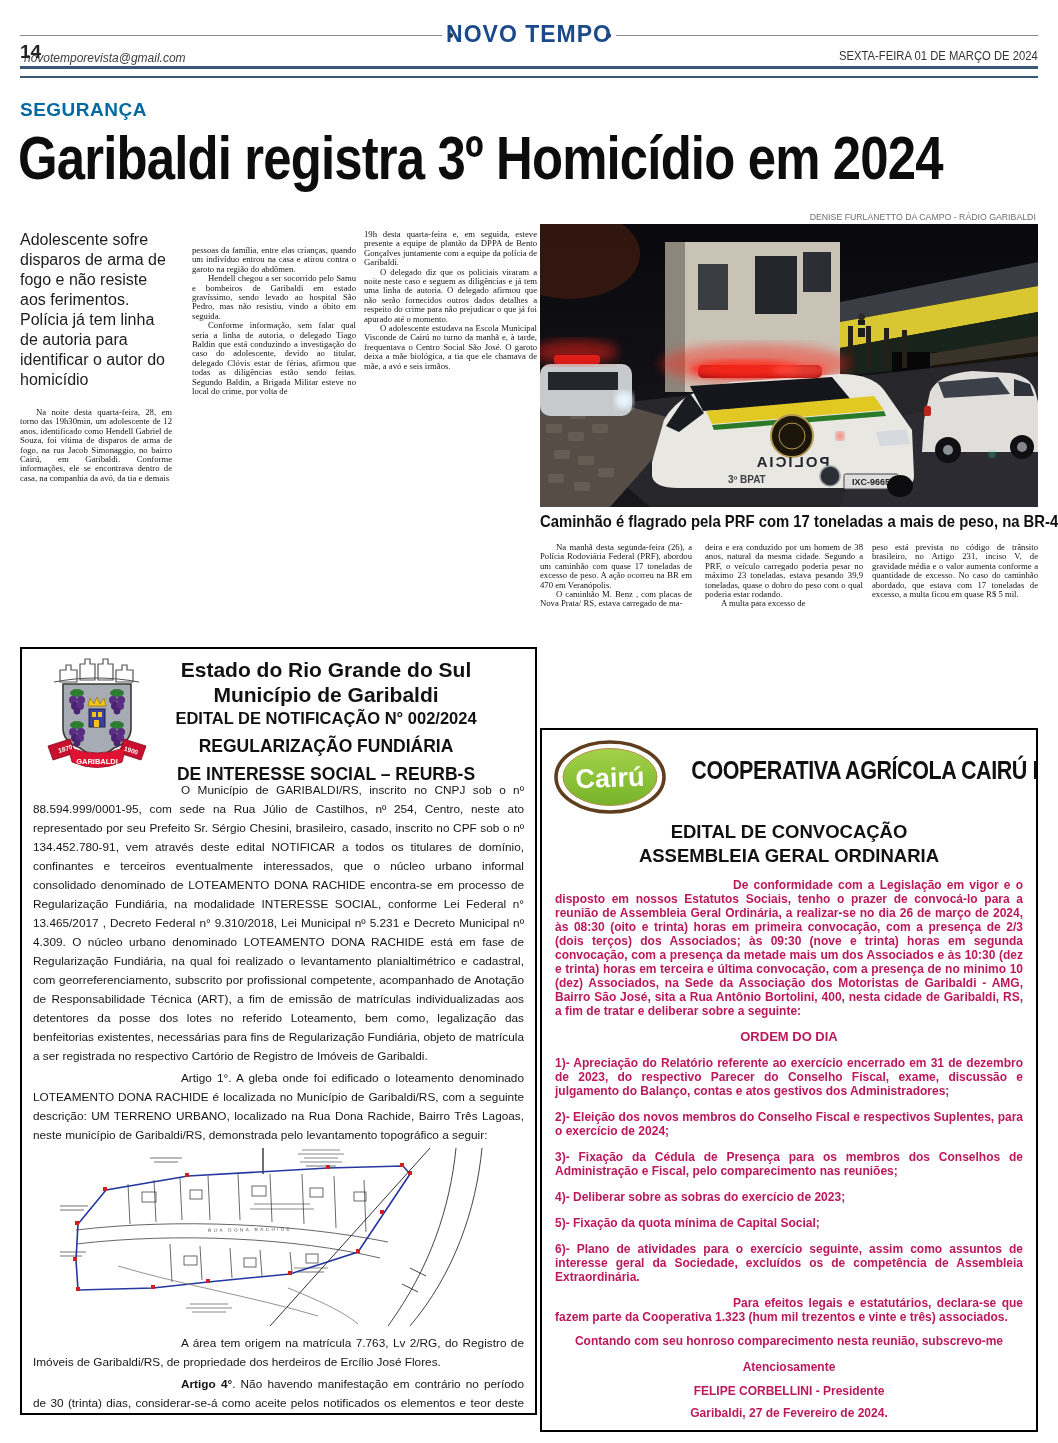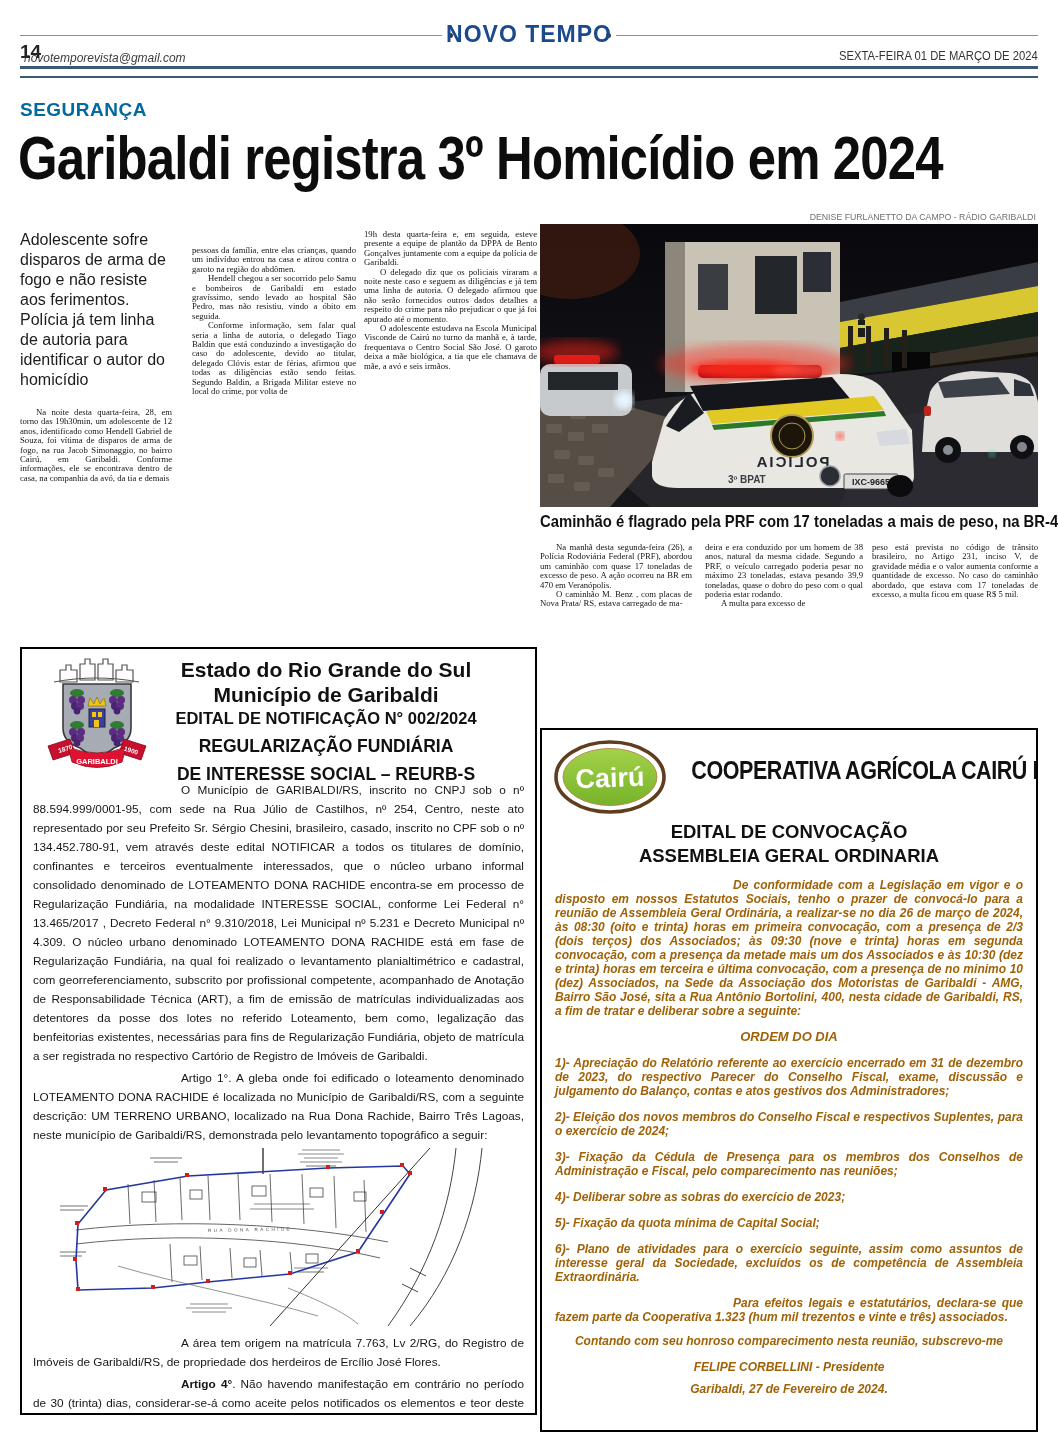--- a/index.html
+++ b/index.html
@@ -54,21 +54,21 @@
   .mapwrap{text-align:center;margin:2px 0 2px 0;}
   .ed-sig{text-align:center;font-size:12px;line-height:16px;margin-top:14px;color:#222;}
   
   #cairu{position:absolute;left:540px;top:728px;width:498px;height:704px;border:2.5px solid #000;
          box-sizing:border-box;background:#fff;overflow:hidden;font-weight:bold;}
   #cairu .head{position:relative;height:84px;}
   #cairu .logo{position:absolute;left:12px;top:10px;}
   .cairu-org{position:absolute;left:124px;top:26px;width:362px;text-align:center;font-size:25px;
              white-space:nowrap;transform:scaleX(.86);transform-origin:center;letter-spacing:-.5px;}
   .cairu-sub{text-align:center;font-size:18.5px;line-height:24px;margin-top:6px;}
-  .ca-body{padding:10px 13px 0 13px;font-size:12px;line-height:14px;text-align:justify;color:#a16207;font-style:italic;}
+  .ca-body{padding:10px 13px 0 13px;font-size:12px;line-height:14px;text-align:justify;color:#be185d;}
   .ca-body p{margin:0 0 12px 0;}
   .ca-ind{text-indent:178px;}
   .ca-center{text-align:center;}
   .order-head{text-align:center;font-size:13px;margin:4px 0 12px 0;}
 </style>
 </head>
 <body>
 
 <div id="page">
 
@@ -429,18 +429,19 @@
       <p class="ca-ind">De conformidade com a Legislação em vigor e o disposto em nossos Estatutos Sociais, tenho o prazer de convocá-lo para a reunião de Assembleia Geral Ordinária, a realizar-se no dia 26 de março de 2024, às 08:30 (oito e trinta) horas em primeira convocação, com a presença de 2/3 (dois terços) dos Associados; às 09:30 (nove e trinta) horas em segunda convocação, com a presença da metade mais um dos Associados e às 10:30 (dez e trinta)  horas em terceira e última convocação,  com  a presença  de  no  minimo 10 (dez) Associados, na Sede da Associação dos Motoristas de Garibaldi - AMG, Bairro São José, sita a Rua Antônio Bortolini, 400, nesta cidade de Garibaldi, RS, a fim de tratar e deliberar sobre a seguinte:</p>
       <div class="order-head">ORDEM DO DIA</div>
       <p>1)-  Apreciação do Relatório referente ao exercício encerrado em 31 de dezembro de 2023, do respectivo Parecer do Conselho Fiscal, exame, discussão e julgamento do Balanço, contas e atos gestivos dos Administradores;</p>
       <p>2)-  Eleição dos novos membros do Conselho Fiscal e respectivos Suplentes, para o exercício de 2024;</p>
       <p>3)- Fixação da Cédula de Presença para os membros dos Conselhos de Administração e Fiscal, pelo comparecimento nas reuniões;</p>
       <p>4)-  Deliberar sobre as sobras do exercício de 2023;</p>
       <p>5)-  Fixação da quota mínima de Capital Social;</p>
       <p>6)-  Plano de atividades para o exercício seguinte, assim como assuntos de interesse geral da Sociedade, excluídos os de competência de Assembleia Extraordinária.</p>
       <p class="ca-ind" style="margin-bottom:10px;">Para efeitos legais e estatutários, declara-se que fazem parte da Cooperativa 1.323  (hum mil trezentos e vinte e três) associados.</p>
       <p class="ca-center" style="margin-bottom:12px;">Contando com seu honroso comparecimento nesta reunião, subscrevo-me</p>
+      <p class="ca-center" style="margin-bottom:10px;">Atenciosamente</p>
       <p class="ca-center" style="margin-bottom:8px;">FELIPE CORBELLINI  -   Presidente</p>
       <p class="ca-center">Garibaldi, 27 de Fevereiro de 2024.</p>
     </div>
   </div>
 
 </div>
 
 </body></html>

